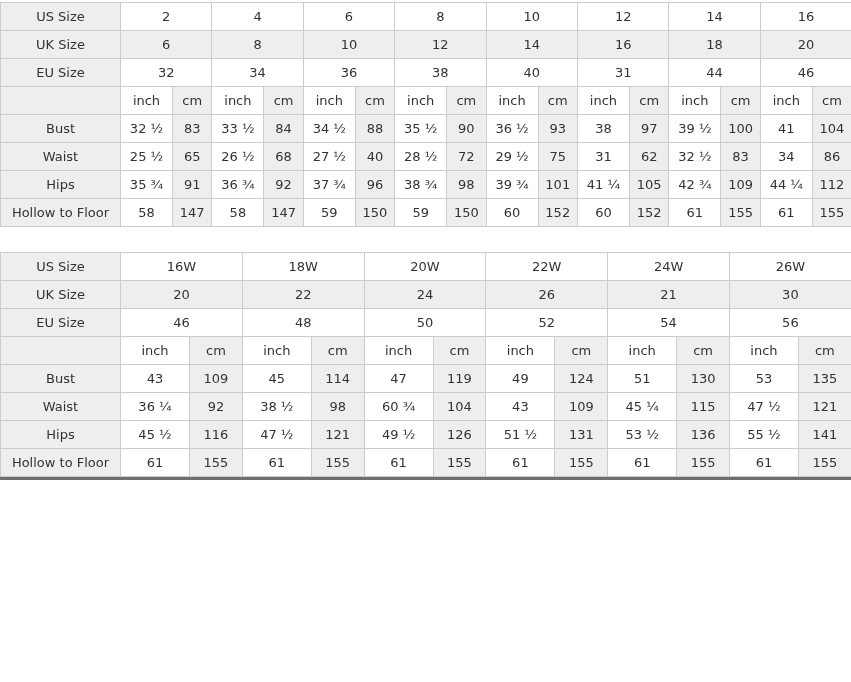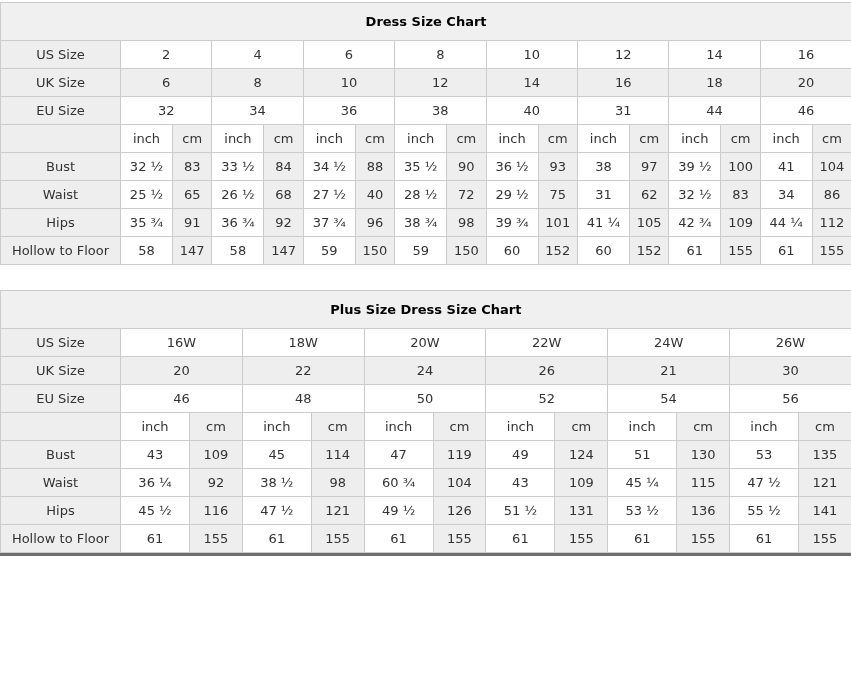--- a/index.html
+++ b/index.html
@@ -60,23 +60,20 @@
         <col class="c-inch">
         <col class="c-cm">
         <col class="c-inch">
         <col class="c-cm">
         <col class="c-inch">
         <col class="c-cm">
         <col class="c-inch">
         <col class="c-cm">
       </colgroup>
     <tbody>
-      <tr class="r-title">
-        <td colspan="17" class="title-cell">Dress Size Chart</td>
-      </tr>
     <tr class="r">
           <td class="shade">US Size</td>
           <td colspan="2">2</td>
           <td colspan="2">4</td>
           <td colspan="2">6</td>
           <td colspan="2">8</td>
           <td colspan="2">10</td>
           <td colspan="2">12</td>
           <td colspan="2">14</td>
           <td colspan="2">16</td>
@@ -213,23 +210,20 @@
         <col class="c-inch">
         <col class="c-cm">
         <col class="c-inch">
         <col class="c-cm">
         <col class="c-inch">
         <col class="c-cm">
         <col class="c-inch">
         <col class="c-cm">
       </colgroup>
     <tbody>
-      <tr class="r-title">
-        <td colspan="13" class="title-cell">Plus Size Dress Size Chart</td>
-      </tr>
     <tr class="r">
           <td class="shade">US Size</td>
           <td colspan="2">16W</td>
           <td colspan="2">18W</td>
           <td colspan="2">20W</td>
           <td colspan="2">22W</td>
           <td colspan="2">24W</td>
           <td colspan="2">26W</td>
         </tr>
         <tr class="r">

